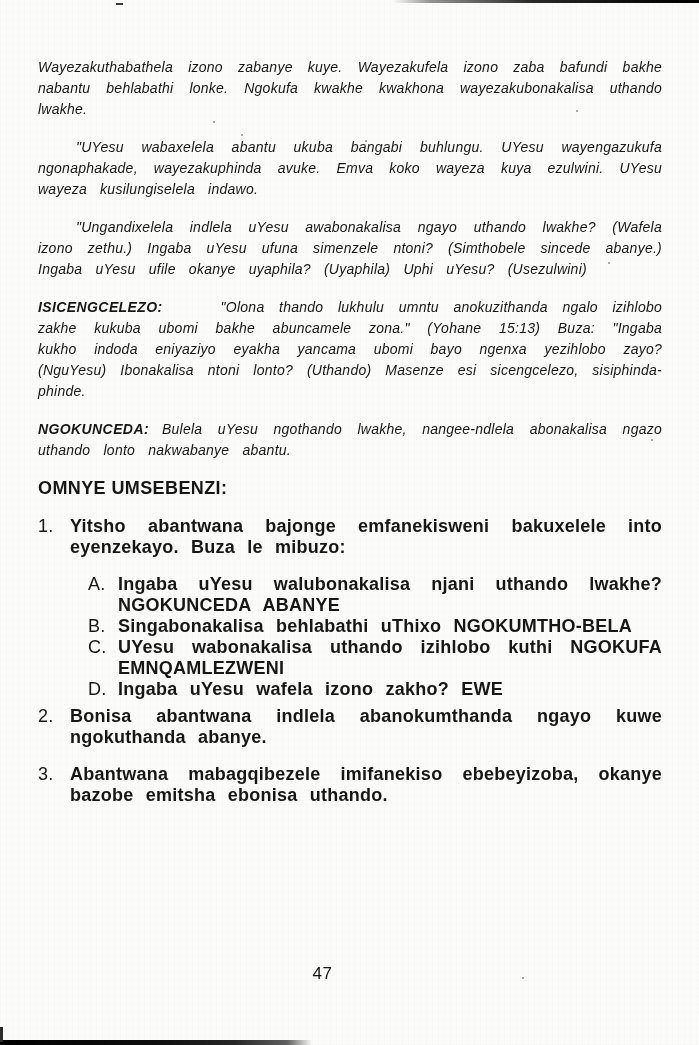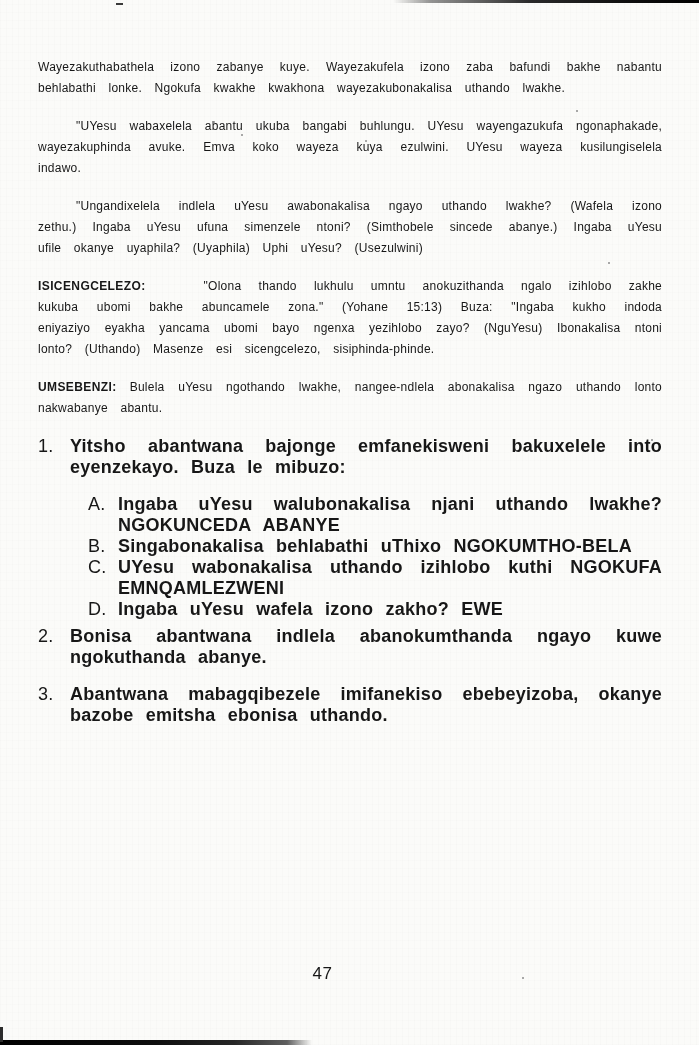--- a/index.html
+++ b/index.html
@@ -21,25 +21,26 @@
     color: #171717;
   }
   .content {
     position: absolute;
     left: 38px;
     top: 57px;
     width: 624px;
   }
   p.body {
     margin: 0 0 17px 0;
-    font-size: 12px;
+    font-size: 14px;
     line-height: 21px;
     text-align: justify;
     word-spacing: 9px;
     letter-spacing: 0.25px;
+    font-style: italic;
   }
   p.indent { text-indent: 38px; }
   .h {
     font-weight: bold;
     letter-spacing: 0.4px;
     margin-top: 7px;
   }
   .heading-line {
     font-weight: bold;
     font-size: 18px;
@@ -127,22 +128,23 @@
 
     <p class="body">Wayezakuthabathela izono zabanye kuye. Wayezakufela izono zaba bafundi bakhe nabantu behlabathi lonke. Ngokufa kwakhe kwakhona wayezakubonakalisa uthando lwakhe.</p>
 
     <p class="body indent">"UYesu wabaxelela abantu ukuba bangabi buhlungu. UYesu wayengazukufa ngonaphakade, wayezakuphinda avuke. Emva koko wayeza kuya ezulwini. UYesu wayeza kusilungiselela indawo.</p>
 
     <p class="body indent">"Ungandixelela indlela uYesu awabonakalisa ngayo uthando lwakhe? (Wafela izono zethu.) Ingaba uYesu ufuna simenzele ntoni? (Simthobele sincede abanye.) Ingaba uYesu ufile okanye uyaphila? (Uyaphila) Uphi uYesu? (Usezulwini)</p>
 
     <p class="body"><span class="h">ISICENGCELEZO:</span><span class="gap-lg"></span><span>"Olona thando lukhulu umntu anokuzithanda ngalo izihlobo zakhe kukuba ubomi bakhe abuncamele zona." (Yohane 15:13) Buza: "Ingaba kukho indoda eniyaziyo eyakha yancama ubomi bayo ngenxa yezihlobo zayo? (NguYesu) Ibonakalisa ntoni lonto? (Uthando) Masenze esi sicengcelezo, sisiphinda-phinde.</span></p>
 
 
-    <p class="body"><span class="h">UMSEBENZI:</span><span class="gap-sm"></span><span>Bulela uYesu ngothando lwakhe, nangee-ndlela abonakalisa ngazo uthando lonto nakwabanye abantu.</span></p>
+    <p class="body"><span class="h">NGOKUNCEDA:</span><span class="gap-sm"></span><span>Bulela uYesu ngothando lwakhe, nangee-ndlela abonakalisa ngazo uthando lonto nakwabanye abantu.</span></p>
 
+    <div class="heading-line">OMNYE UMSEBENZI:</div>
 
     <div class="li l1">
       <span class="marker">1.</span>
       <span class="txt">Yitsho abantwana bajonge emfanekisweni bakuxelele into eyenzekayo. Buza le mibuzo:</span>
     </div>
 
     <div class="li l2 mt16">
       <span class="marker">A.</span>
       <span class="txt">Ingaba uYesu walubonakalisa njani uthando lwakhe? NGOKUNCEDA ABANYE</span>
     </div>

